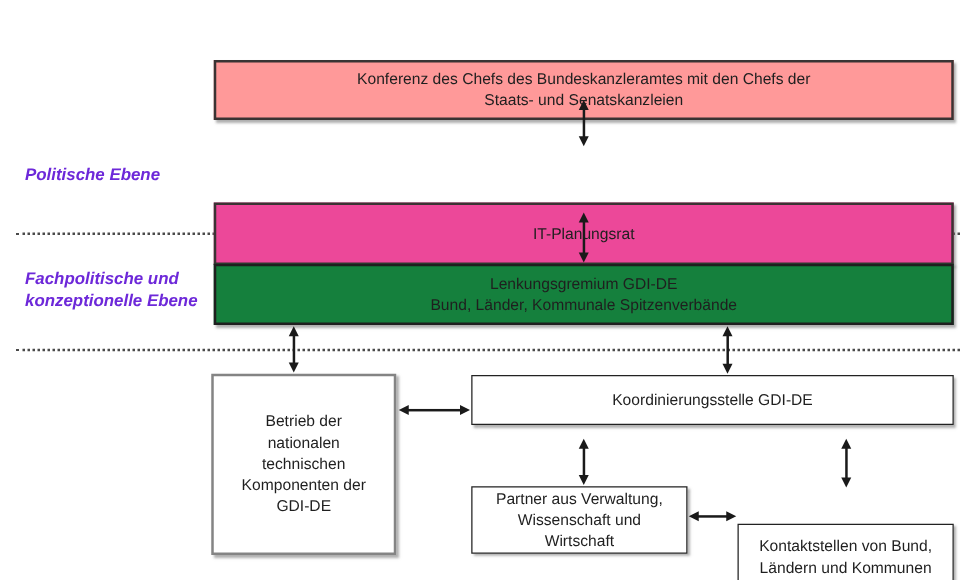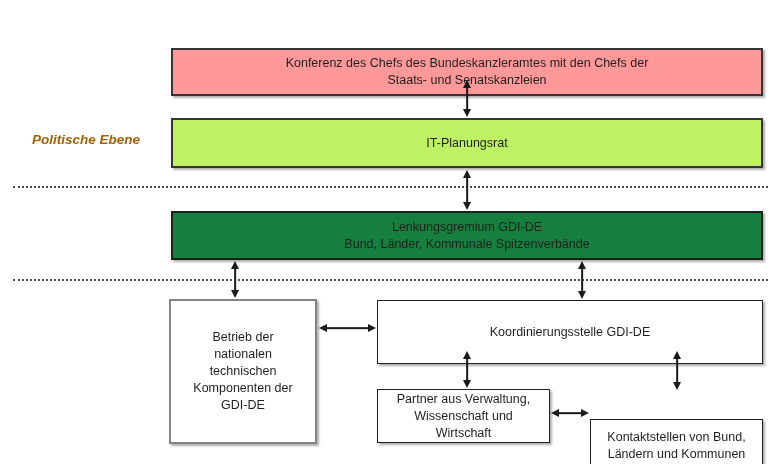--- a/index.html
+++ b/index.html
@@ -13,23 +13,23 @@
     text-align:center; white-space:pre-line;
     font-size:12.5px; line-height:17px; color:#1f1f1f;
     box-shadow:2px 2px 2px rgba(110,110,110,0.55);
   }
   .box-pink   { border:2px solid #3a3333; }
   .box-yellow { border:2px solid #1f1f1f; }
   .box-white-gray { background:#ffffff; border:2px solid #848484; }
   .box-white-dark { background:#ffffff; border:1.5px solid #222222; }
 
   .side-label {
-    position:absolute; left:32px; width:150px;
+    position:absolute; left:20px; width:150px;
     font-weight:bold; font-style:italic;
-    font-size:13.5px; line-height:17.5px; white-space:pre-line; color:#a16207;
+    font-size:13.5px; line-height:17.5px; white-space:pre-line; color:#6d28d9;
   }
   .divider {
     position:absolute; left:13px; width:755px; height:0;
     border-top:2px dotted #4a4a4a;
   }
 
   
   .arrow { position:absolute; }
   .arrow .shaft { position:absolute; background:#1a1a1a; }
   .arrow-v { width:12px; }
@@ -50,21 +50,21 @@
   .arrow-h::before { left:0;  border-right:8px solid #1a1a1a; }
   .arrow-h::after  { right:0; border-left:8px solid #1a1a1a; }
 
   
   #box-konferenz        { left:171px; top:48px;  width:592px; height:48px; }
   #box-itplanungsrat    { left:171px; top:118px; width:592px; height:50px; }
   #divider-1            { top:186px; }
   #box-lenkungsgremium  { left:171px; top:211px; width:592px; height:49px; }
   #divider-2            { top:279px; }
   #box-betrieb          { left:169px; top:299px; width:148px; height:145px; }
-  #box-koordinierung    { left:377px; top:300px; width:386px; height:64px; }
+  #box-koordinierung    { left:377px; top:300px; width:386px; height:40px; }
   #box-partner          { left:377px; top:389px; width:173px; height:54px; }
   #box-kontakt          { left:590px; top:391px; width:173px; height:53px;margin-top:28px; }
 
   #label-political  { top:131px; }
   #label-conceptual { top:214px; }
   #label-technical  { top:307px; }
 
   #arrow-konf-it     { left:461px; top:80px;  height:37px; }
   #arrow-it-lenkung  { left:461px; top:170px; height:40px; }
   #arrow-lenk-betrieb{ left:229px; top:261px; height:37px; }
@@ -73,27 +73,29 @@
   #arrow-koord-partner { left:461px; top:351px; height:37px; }
   #arrow-koord-kontakt { left:671px; top:351px; height:39px; }
   #arrow-partner-kontakt { left:551px; top:407px; width:38px; }
 </style>
 </head>
 <body>
 
 <div id="canvas">
 
   <div class="side-label" id="label-political">Politische Ebene</div>
+  <div class="side-label" id="label-conceptual">Fachpolitische und
+konzeptionelle Ebene</div>
 
   <div class="divider" id="divider-1"></div>
   <div class="divider" id="divider-2"></div>
 
   <div class="box box-pink" id="box-konferenz" style="background: rgb(255, 153, 153);">Konferenz des Chefs des Bundeskanzleramtes mit den Chefs der
 Staats- und Senatskanzleien</div>
-  <div class="box box-pink" id="box-itplanungsrat" style="background: #bef264;">IT-Planungsrat</div>
+  <div class="box box-pink" id="box-itplanungsrat" style="background: #ec4899; margin-top: 44px;">IT-Planungsrat</div>
 
   <div class="box box-yellow" id="box-lenkungsgremium" style="background: #15803d;">Lenkungsgremium GDI-DE
 Bund, Länder, Kommunale Spitzenverbände</div>
 
   <div class="box box-white-gray" id="box-betrieb">Betrieb der
 nationalen
 technischen
 Komponenten der
 GDI-DE</div>
   <div class="box box-white-dark" id="box-koordinierung">Koordinierungsstelle GDI-DE</div>

